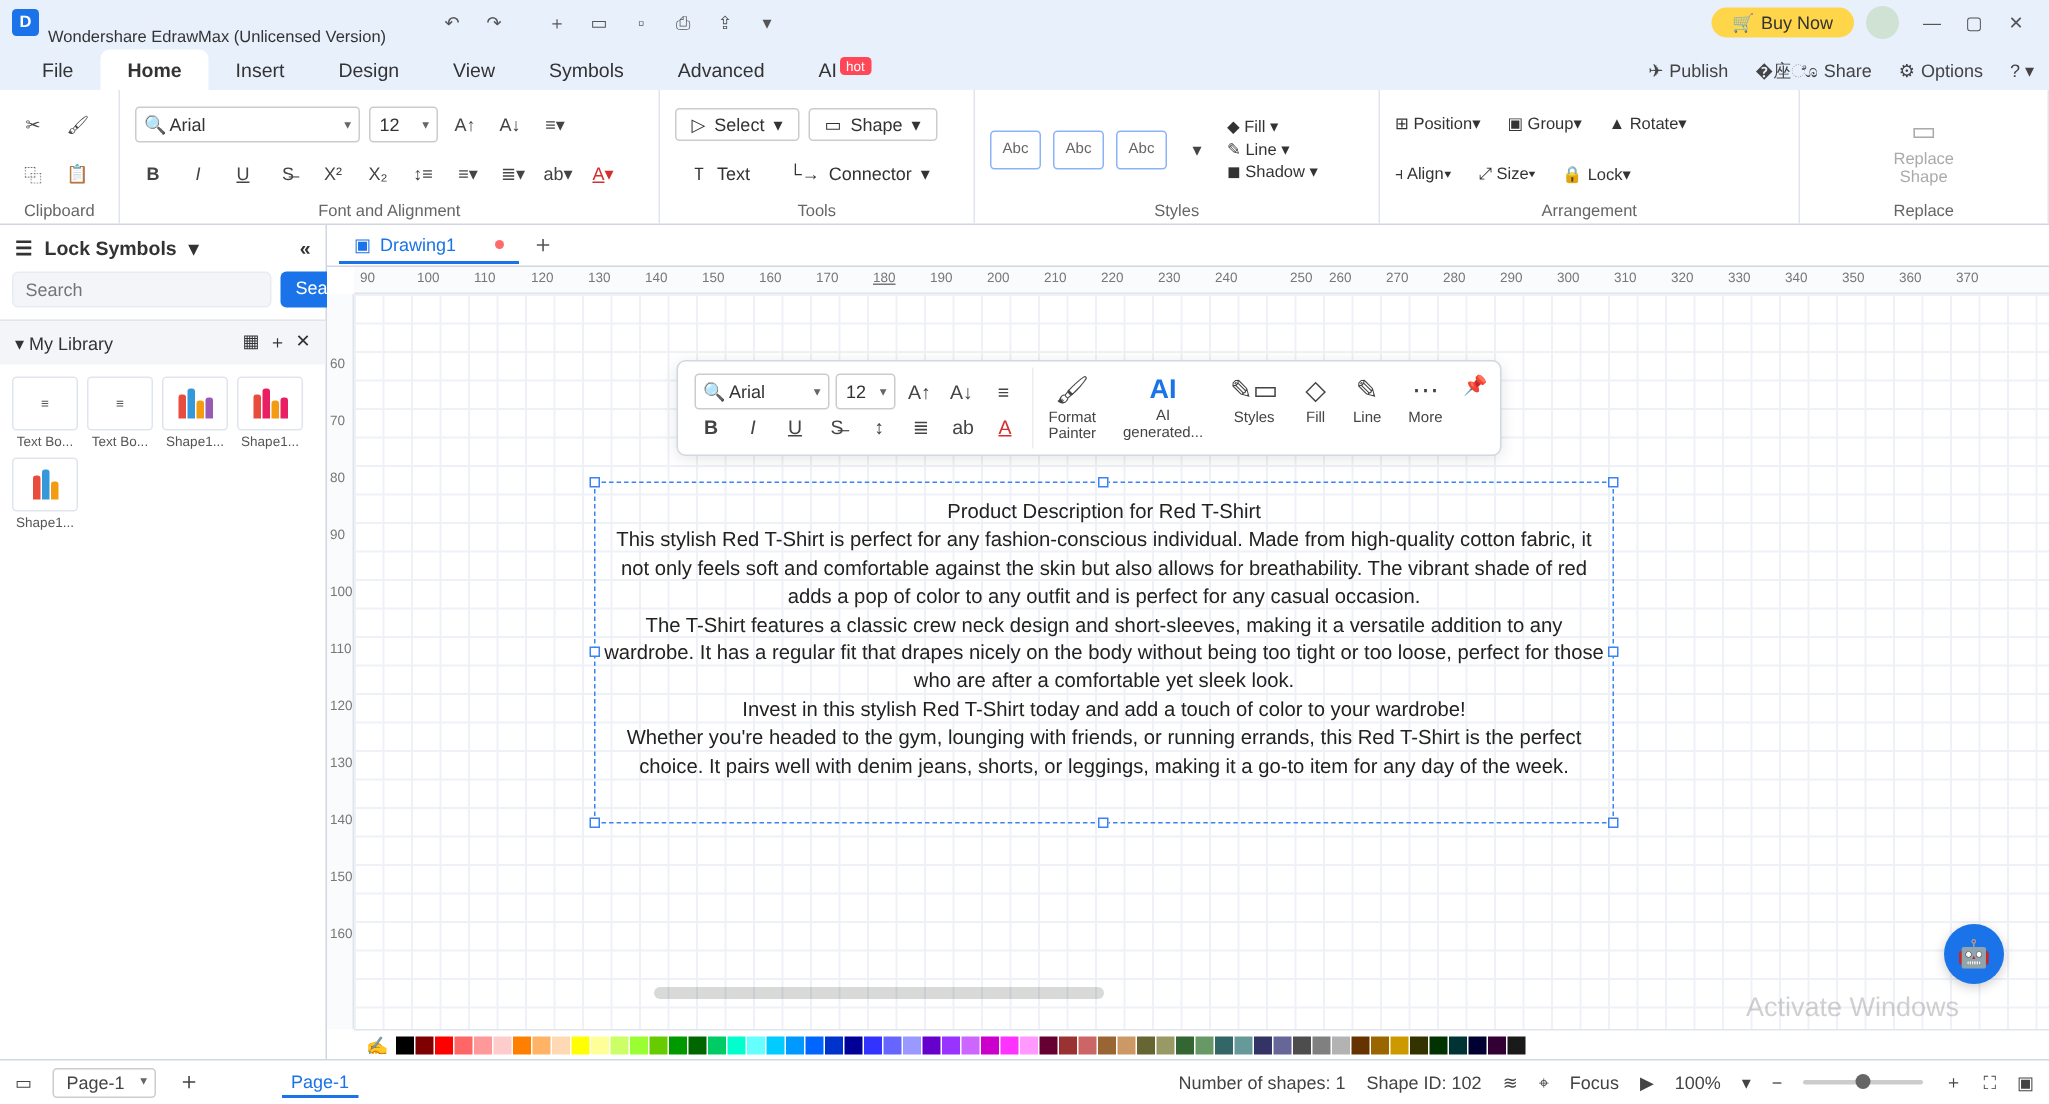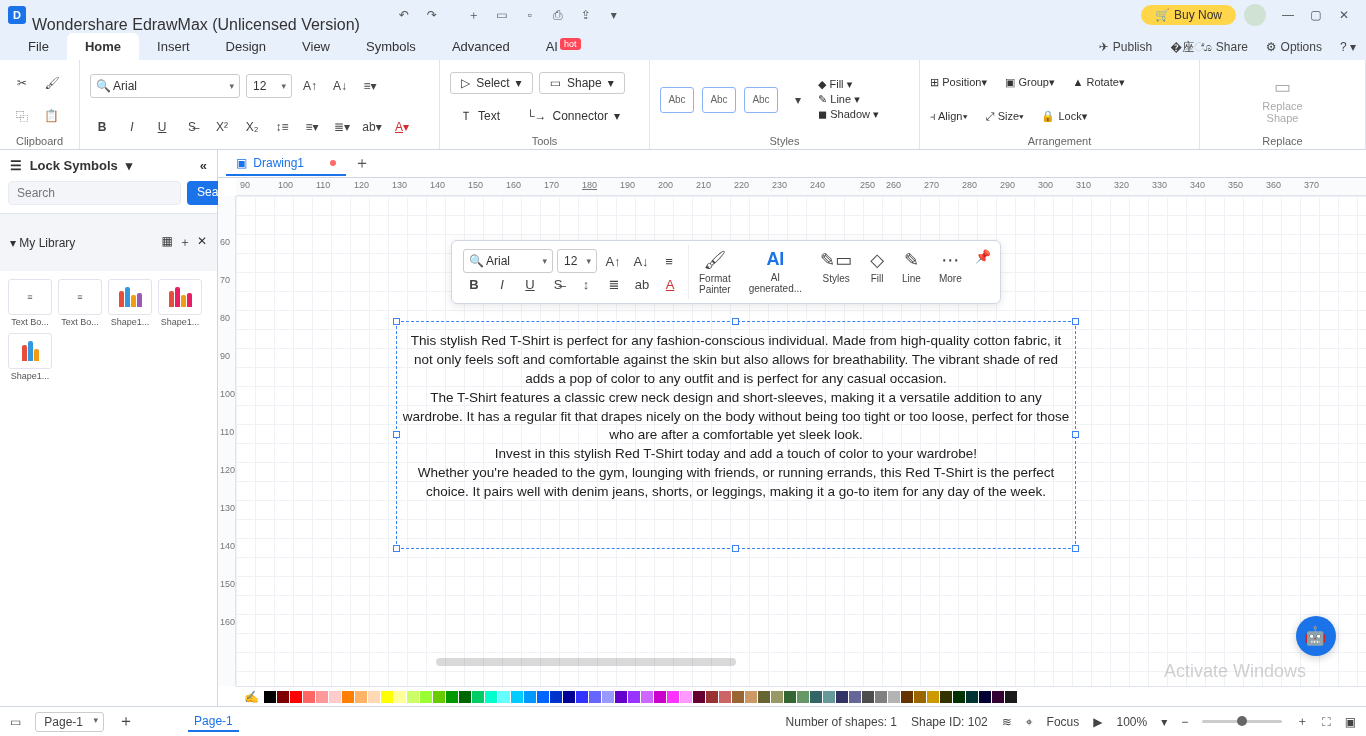--- a/index.html
+++ b/index.html
@@ -1,21 +1,21 @@
 <!DOCTYPE html>
 <html><head>
 <meta charset="utf-8">
 <style>
 * { margin: 0; padding: 0; box-sizing: border-box; font-family: -apple-system, BlinkMacSystemFont, "Segoe UI", Arial, sans-serif; }
 body { width: 1366px; height: 736px; overflow: hidden; background: #fff; font-size: 12px; color: #333; position: relative; }
 
 
 .title-bar { height: 30px; background: linear-gradient(#e8f0fc, #e8f0fc); display: flex; align-items: center; padding: 0 8px; }
 .title-bar .logo { width: 18px; height: 18px; background: #1a73e8; border-radius: 3px; color: #fff; display: flex; align-items: center; justify-content: center; font-weight: bold; font-size: 11px; margin-right: 6px; }
-.title-bar .title { font-size: 16px; color: #333; margin-top: 20px; }
+.title-bar .title { font-size: 11px; color: #333; margin-top: 20px; }
 .title-bar .tb-spacer { flex: 1; }
 .title-bar .tb-icon { width: 22px; height: 22px; display: flex; align-items: center; justify-content: center; color: #555; margin: 0 3px; cursor: pointer; }
 .buy-now { background: #ffd54a; color: #333; padding: 3px 14px; border-radius: 12px; font-size: 12px; display: flex; align-items: center; gap: 4px; margin-right: 8px; }
 .avatar { width: 22px; height: 22px; border-radius: 50%; background: #cfe2d4; margin-right: 8px; }
 
 
 .menu-bar { height: 30px; background: #e8f0fc; display: flex; align-items: flex-end; padding: 0 10px; }
 .menu-item { padding: 6px 18px; font-size: 13px; color: #333; cursor: pointer; position: relative; }
 .menu-item.active { background: #fff; border-radius: 6px 6px 0 0; font-weight: 600; }
 .ai-badge { background: #ff4757; color: #fff; font-size: 9px; padding: 1px 4px; border-radius: 3px; margin-left: 2px; vertical-align: top; }
@@ -37,21 +37,21 @@
 .style-preview { width: 34px; height: 26px; border: 1px solid #8ab4f8; border-radius: 3px; background: #fff; display: flex; align-items: center; justify-content: center; font-size: 10px; color: #666; }
 .big-btn { display: flex; flex-direction: column; align-items: center; justify-content: center; gap: 2px; padding: 4px 8px; font-size: 11px; color: #555; height: 60px; }
 
 
 .left-panel { position: absolute; top: 150px; left: 0; width: 218px; bottom: 30px; background: #fff; border-right: 1px solid #d0d7e2; display: flex; flex-direction: column; }
 .lp-header { display: flex; align-items: center; padding: 8px 10px; gap: 8px; font-size: 13px; font-weight: 600; }
 .lp-search-row { display: flex; gap: 6px; padding: 0 8px 8px 8px; }
 .lp-search { flex: 1; border: 1px solid #e8ecf2; background: #f3f5f9; border-radius: 4px; padding: 4px 8px; font-size: 12px; }
 .lp-search-btn { background: #1a73e8; color: #fff; border-radius: 4px; padding: 4px 10px; font-size: 12px; }
 .lp-row2 { display: flex; justify-content: space-between; padding: 4px 10px 8px 10px; font-size: 12px; color: #444; }
-.lp-section { border-top: 1px solid #e0e5ed; padding: 20px 10px; font-size: 12px; display: flex; align-items: center; justify-content: space-between; background: #f3f5f9; }
+.lp-section { border-top: 1px solid #e0e5ed; padding: 6px 10px; font-size: 12px; display: flex; align-items: center; justify-content: space-between; background: #f3f5f9; }
 .lp-thumbs { display: flex; flex-wrap: wrap; gap: 6px; padding: 8px; }
 .thumb { width: 44px; text-align: center; font-size: 9px; color: #555; }
 .thumb-img { width: 44px; height: 36px; border: 1px solid #e0e5ed; border-radius: 3px; margin-bottom: 2px; background: #fff; display: flex; align-items: center; justify-content: center; }
 .fam { display: flex; gap: 1px; align-items: flex-end; }
 .fam .p { width: 5px; border-radius: 2px 2px 0 0; }
 
 
 .canvas-wrap { position: absolute; top: 150px; left: 218px; right: 0; bottom: 30px; background: #fff; display: flex; flex-direction: column; }
 .doc-tabs { height: 28px; display: flex; align-items: center; border-bottom: 1px solid #d0d7e2; padding-left: 8px; gap: 8px; }
 .doc-tab { display: flex; align-items: center; gap: 6px; padding: 4px 10px; font-size: 12px; color: #1a73e8; border-bottom: 2px solid #1a73e8; }
@@ -178,20 +178,21 @@
         <div class="rb-btn">S̶</div>
         <div class="rb-btn">X²</div>
         <div class="rb-btn">X₂</div>
         <div class="rb-btn">↕≡</div>
         <div class="rb-btn">≡▾</div>
         <div class="rb-btn">≣▾</div>
         <div class="rb-btn">ab▾</div>
         <div class="rb-btn" style="color:#d32f2f"><u>A</u>▾</div>
       </div>
     </div>
+    <div class="ribbon-label">Font and Alignment</div>
   </div>
   <div class="ribbon-group" style="width:210px">
     <div class="ribbon-group-body">
       <div class="ribbon-row">
         <div class="shape-btn">▷ <span>Select</span> ▾</div>
         <div class="shape-btn">▭ <span>Shape</span> ▾</div>
       </div>
       <div class="ribbon-row">
         <div class="shape-btn" style="border:none">Ｔ <span>Text</span></div>
         <div class="shape-btn" style="border:none">└→ <span>Connector</span> ▾</div>
@@ -366,20 +367,21 @@
         <div class="sel-handle" style="left:-4px;top:-4px"></div>
         <div class="sel-handle" style="right:-4px;top:-4px"></div>
         <div class="sel-handle" style="left:-4px;bottom:-4px"></div>
         <div class="sel-handle" style="right:-4px;bottom:-4px"></div>
         <div class="sel-handle" style="left:50%;top:-4px;margin-left:-4px"></div>
         <div class="sel-handle" style="left:50%;bottom:-4px;margin-left:-4px"></div>
         <div class="sel-handle" style="top:50%;left:-4px;margin-top:-4px"></div>
         <div class="sel-handle" style="top:50%;right:-4px;margin-top:-4px"></div>
       </div>
       <div class="text-content" style="left:160px;top:130px;width:680px">
+        <p class="t-title">Product Description for Red T-Shirt</p>
         <p>This stylish Red T-Shirt is perfect for any fashion-conscious individual. Made from high-quality cotton fabric, it not only feels soft and comfortable against the skin but also allows for breathability. The vibrant shade of red adds a pop of color to any outfit and is perfect for any casual occasion.</p>
         <p>The T-Shirt features a classic crew neck design and short-sleeves, making it a versatile addition to any wardrobe. It has a regular fit that drapes nicely on the body without being too tight or too loose, perfect for those who are after a comfortable yet sleek look.</p>
         <p>Invest in this stylish Red T-Shirt today and add a touch of color to your wardrobe!</p>
         <p>Whether you're headed to the gym, lounging with friends, or running errands, this Red T-Shirt is the perfect choice. It pairs well with denim jeans, shorts, or leggings, making it a go-to item for any day of the week.</p>
       </div>
 
       <div class="float-tb" style="left:215px;top:44px">
         <div class="ft-sec">
           <div class="ft-row">
             <div class="font-select dd-caret" style="width:90px">

